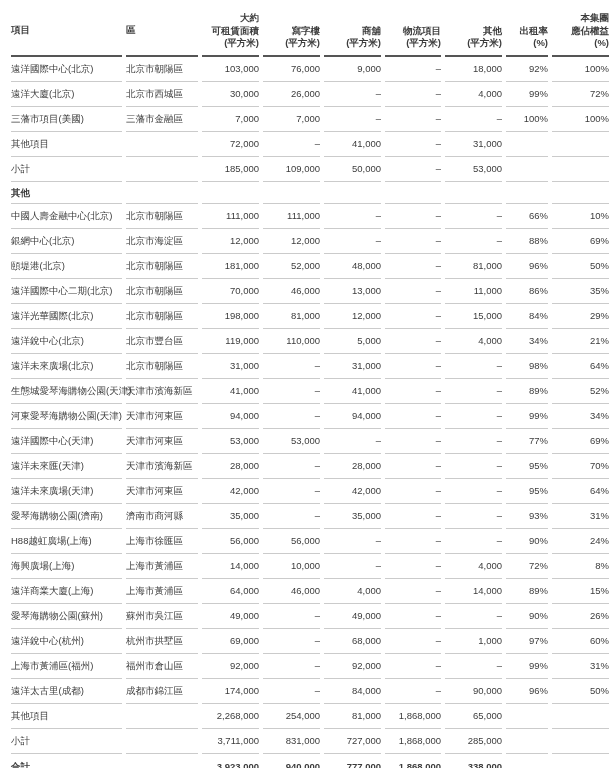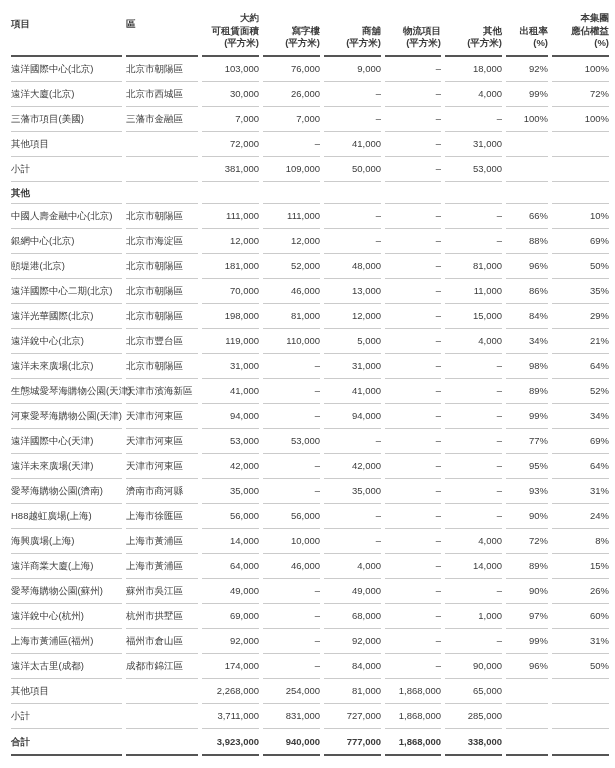--- a/index.html
+++ b/index.html
@@ -38,21 +38,21 @@
   th {
     font-size: 9.5px;
     font-weight: bold;
     color: #3c3c3c;
     vertical-align: bottom;
     border-bottom: 2px solid #555555;
     padding: 6px 0 5px 0;
     line-height: 12.5px;
     white-space: nowrap;
   }
-  th.raise { padding-bottom: 24px; }
+  th.raise { padding-bottom: 18px; }
 
   td {
     font-size: 9.5px;
     color: #3c3c3c;
     height: 24px;
     border-bottom: 1px solid #cbcbcb;
     vertical-align: middle;
     padding: 0;
     white-space: nowrap;
     overflow: visible;
@@ -168,21 +168,21 @@
           <td class="right">–</td>
           <td class="right">41,000</td>
           <td class="right">–</td>
           <td class="right">31,000</td>
           <td class="right"></td>
           <td class="right"></td>
         </tr>
         <tr class="data">
           <td class="left">小計</td>
           <td class="left"></td>
-          <td class="right">381,000</td>
+          <td class="right">185,000</td>
           <td class="right">109,000</td>
           <td class="right">50,000</td>
           <td class="right">–</td>
           <td class="right">53,000</td>
           <td class="right"></td>
           <td class="right"></td>
         </tr>
         <tr class="section">
           <td class="left">其他</td>
           <td class="left"></td>
@@ -298,20 +298,31 @@
           <td class="left">天津市河東區</td>
           <td class="right">53,000</td>
           <td class="right">53,000</td>
           <td class="right">–</td>
           <td class="right">–</td>
           <td class="right">–</td>
           <td class="right">77%</td>
           <td class="right">69%</td>
         </tr>
         <tr class="data">
+          <td class="left">遠洋未來匯(天津)</td>
+          <td class="left">天津市濱海新區</td>
+          <td class="right">28,000</td>
+          <td class="right">–</td>
+          <td class="right">28,000</td>
+          <td class="right">–</td>
+          <td class="right">–</td>
+          <td class="right">95%</td>
+          <td class="right">70%</td>
+        </tr>
+        <tr class="data">
           <td class="left">遠洋未來廣場(天津)</td>
           <td class="left">天津市河東區</td>
           <td class="right">42,000</td>
           <td class="right">–</td>
           <td class="right">42,000</td>
           <td class="right">–</td>
           <td class="right">–</td>
           <td class="right">95%</td>
           <td class="right">64%</td>
         </tr>

